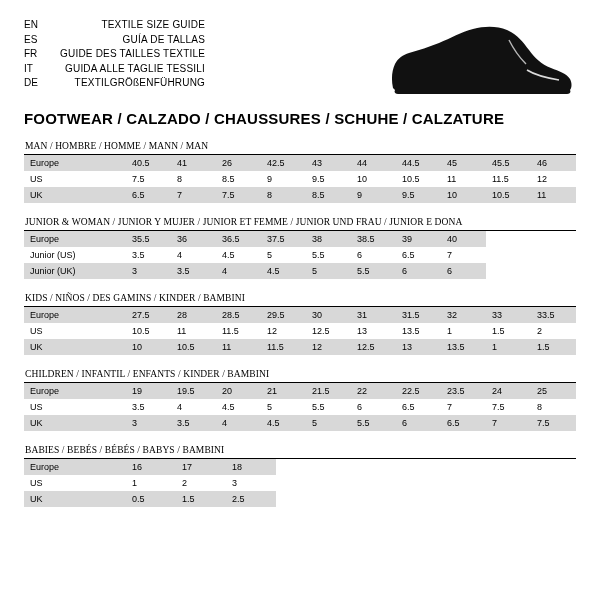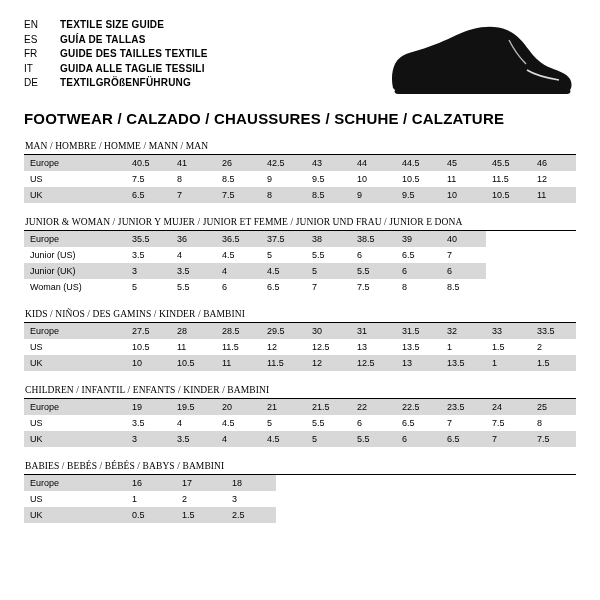--- a/index.html
+++ b/index.html
@@ -38,22 +38,23 @@
     font-size: 10px;
     line-height: 13.5px;
     vertical-align: top;
     white-space: nowrap;
   }
   .lang-code {
     width: 36px;
     font-weight: normal;
   }
   .lang-title {
-    font-weight: bold;
+    font-weight: normal;
     letter-spacing: 0.2px;
+    text-align: right;
   }
 
   .shoe-wrap {
     position: absolute;
     right: 26px;
     top: 24px;
     width: 185px;
     height: 72px;
   }
 
@@ -236,33 +237,20 @@
           <td>3.5</td>
           <td>4</td>
           <td>4.5</td>
           <td>5</td>
           <td>5.5</td>
           <td>6</td>
           <td>6</td>
           <td class="tail-blank"></td>
           <td class="tail-blank"></td>
         </tr>
-        <tr class="white">
-          <td class="lbl">Woman (US)</td>
-          <td>5</td>
-          <td>5.5</td>
-          <td>6</td>
-          <td>6.5</td>
-          <td>7</td>
-          <td>7.5</td>
-          <td>8</td>
-          <td>8.5</td>
-          <td class="tail-blank"></td>
-          <td class="tail-blank"></td>
-        </tr>
       </tbody>
     </table>
   </div>
 
   <div class="block">
     <div class="block-title">KIDS / NIÑOS / DES GAMINS / KINDER / BAMBINI</div>
     <table class="size">
       <tbody>
         <tr class="shade">
           <td class="lbl">Europe</td>

